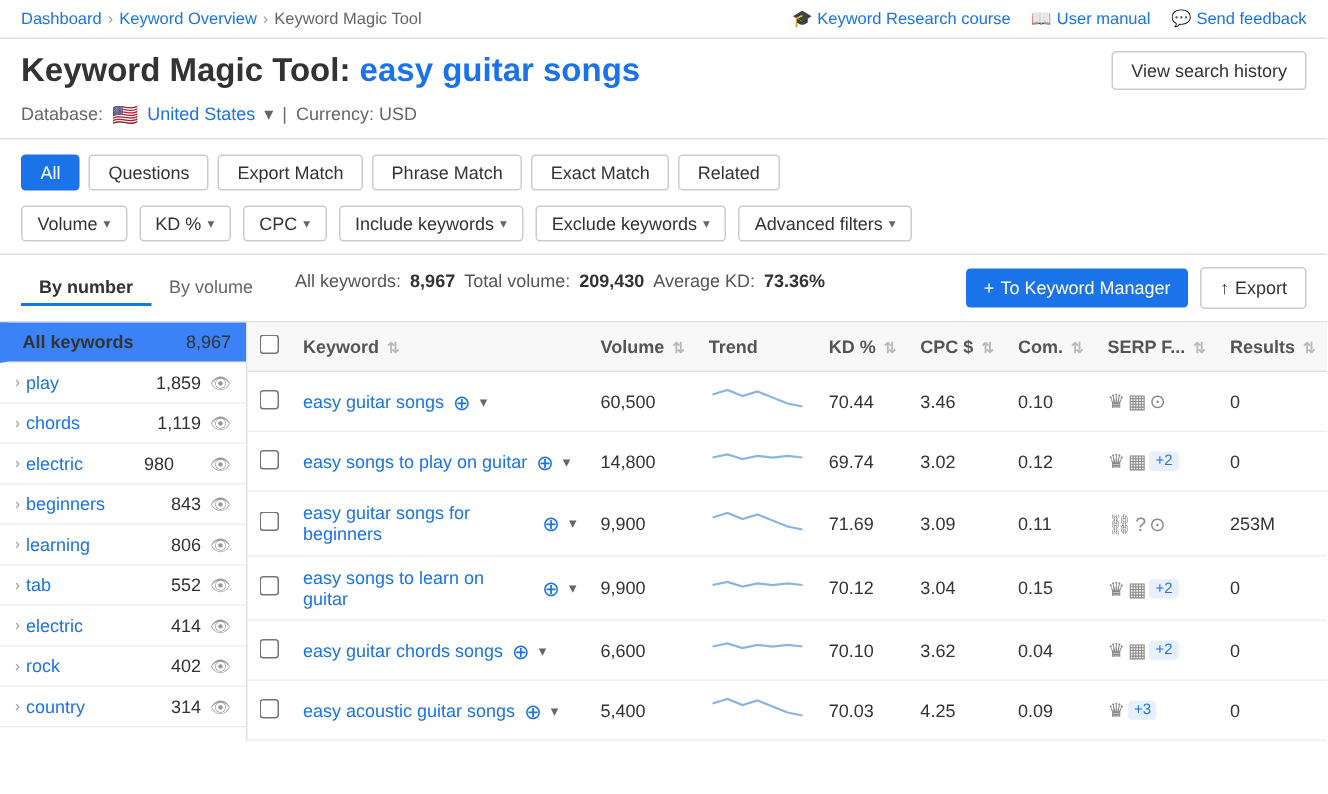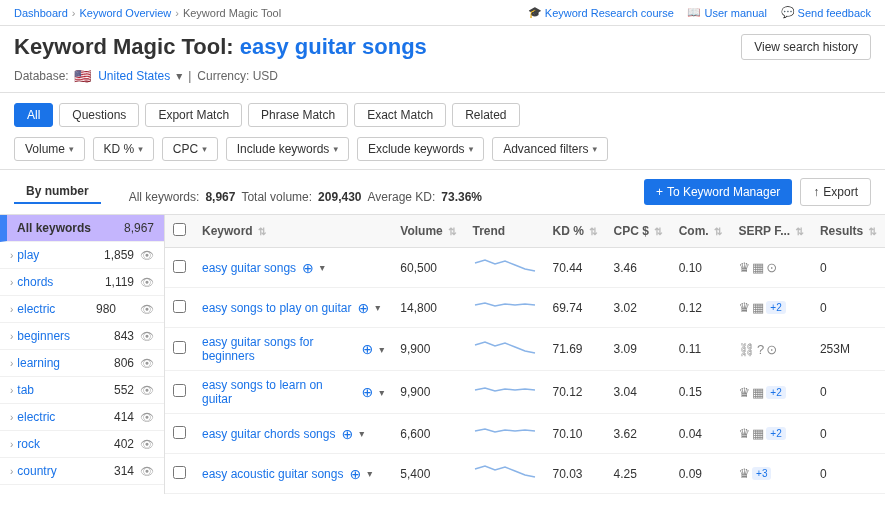--- a/index.html
+++ b/index.html
@@ -46,21 +46,21 @@
     .by-tab.active { color: #333; border-bottom: 2px solid #1a73e8; font-weight: 600; }
     .to-kw-btn { background: #1a73e8; color: #fff; border: none; padding: 6px 12px; border-radius: 3px; cursor: pointer; font-size: 12px; display: flex; align-items: center; gap: 4px; }
     .export-btn { background: #fff; color: #333; border: 1px solid #ccc; padding: 6px 12px; border-radius: 3px; cursor: pointer; font-size: 12px; display: flex; align-items: center; gap: 4px; }
 
     
     .main-layout { display: flex; border-top: 1px solid #e0e0e0; }
 
     
     .sidebar { width: 165px; min-width: 165px; border-right: 1px solid #e0e0e0; }
     .sidebar-item { padding: 6px 10px; display: flex; align-items: center; justify-content: space-between; cursor: pointer; border-bottom: 1px solid #f0f0f0; }
-    .sidebar-item.active { background: #c4b5fd; border-left: 7px solid #3b82f6; text-align: right; }
+    .sidebar-item.active { background: #3b82f6; border-left: 5px solid #3b82f6; text-align: right; }
     .sidebar-item .item-left { display: flex; align-items: center; gap: 4px; }
     .sidebar-item .chevron { color: #999; font-size: 10px; }
     .sidebar-item .label { font-size: 12px; color: #1a73e8; }
     .sidebar-item.active .label { color: #333; font-weight: 600; }
     .sidebar-item .count { font-size: 12px; color: #333; }
     .sidebar-item .eye { color: #999; font-size: 11px; cursor: pointer; }
 
     
     .table-wrap { flex: 1; overflow: auto; }
     table { width: 100%; border-collapse: collapse; font-size: 12px; }
@@ -133,23 +133,24 @@
 <div class="filter-dropdowns">
   <button class="filter-drop">Volume <span class="arrow">▾</span></button>
   <button class="filter-drop">KD % <span class="arrow">▾</span></button>
   <button class="filter-drop">CPC <span class="arrow">▾</span></button>
   <button class="filter-drop">Include keywords <span class="arrow">▾</span></button>
   <button class="filter-drop">Exclude keywords <span class="arrow">▾</span></button>
   <button class="filter-drop">Advanced filters <span class="arrow">▾</span></button>
 </div>
 
 <div class="stats-row">
-  <div style="display:flex;align-items:flex-end;gap:28px;">
+  <div style="display:flex;align-items:flex-start;gap:16px;">
     <div class="by-tabs">
       <span class="by-tab active">By number</span>
+      <span class="by-tab">By volume</span>
     </div>
     <div class="stats-left">
       <span>All keywords:</span>
       <strong>8,967</strong>
       <span>Total volume:</span>
       <strong>209,430</strong>
       <span>Average KD:</span>
       <strong>73.36%</strong>
     </div>
   </div>

